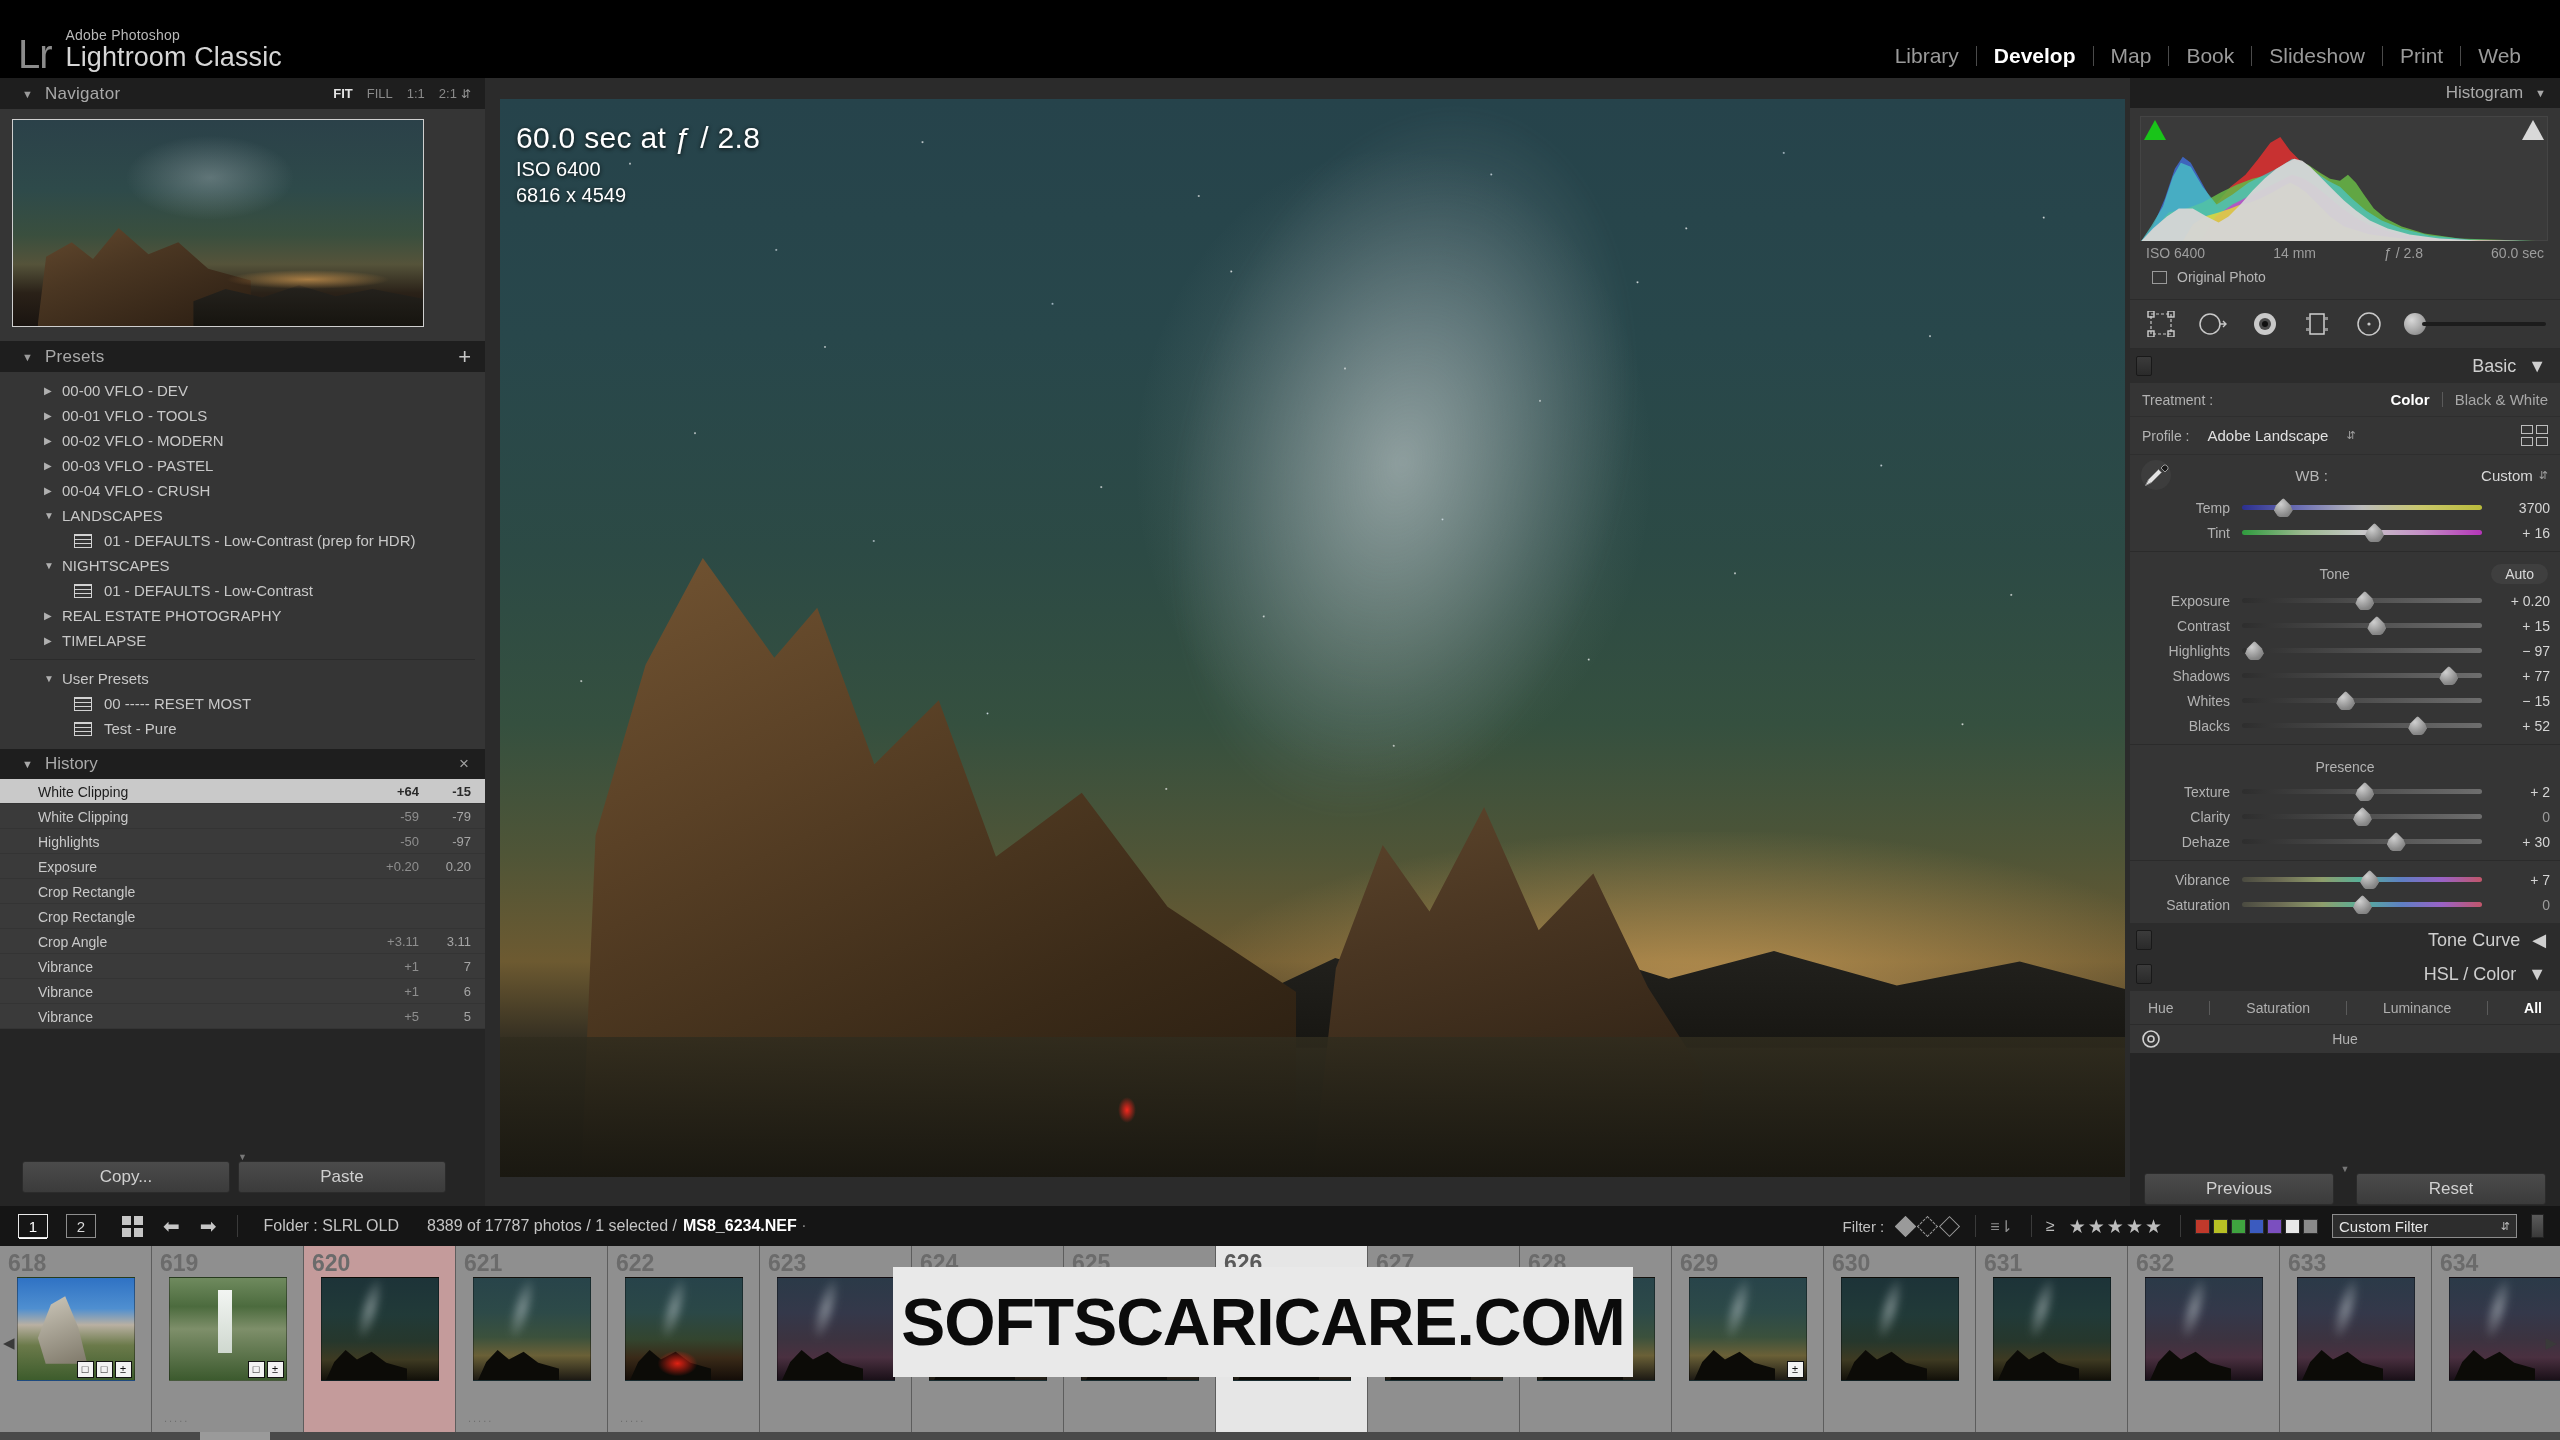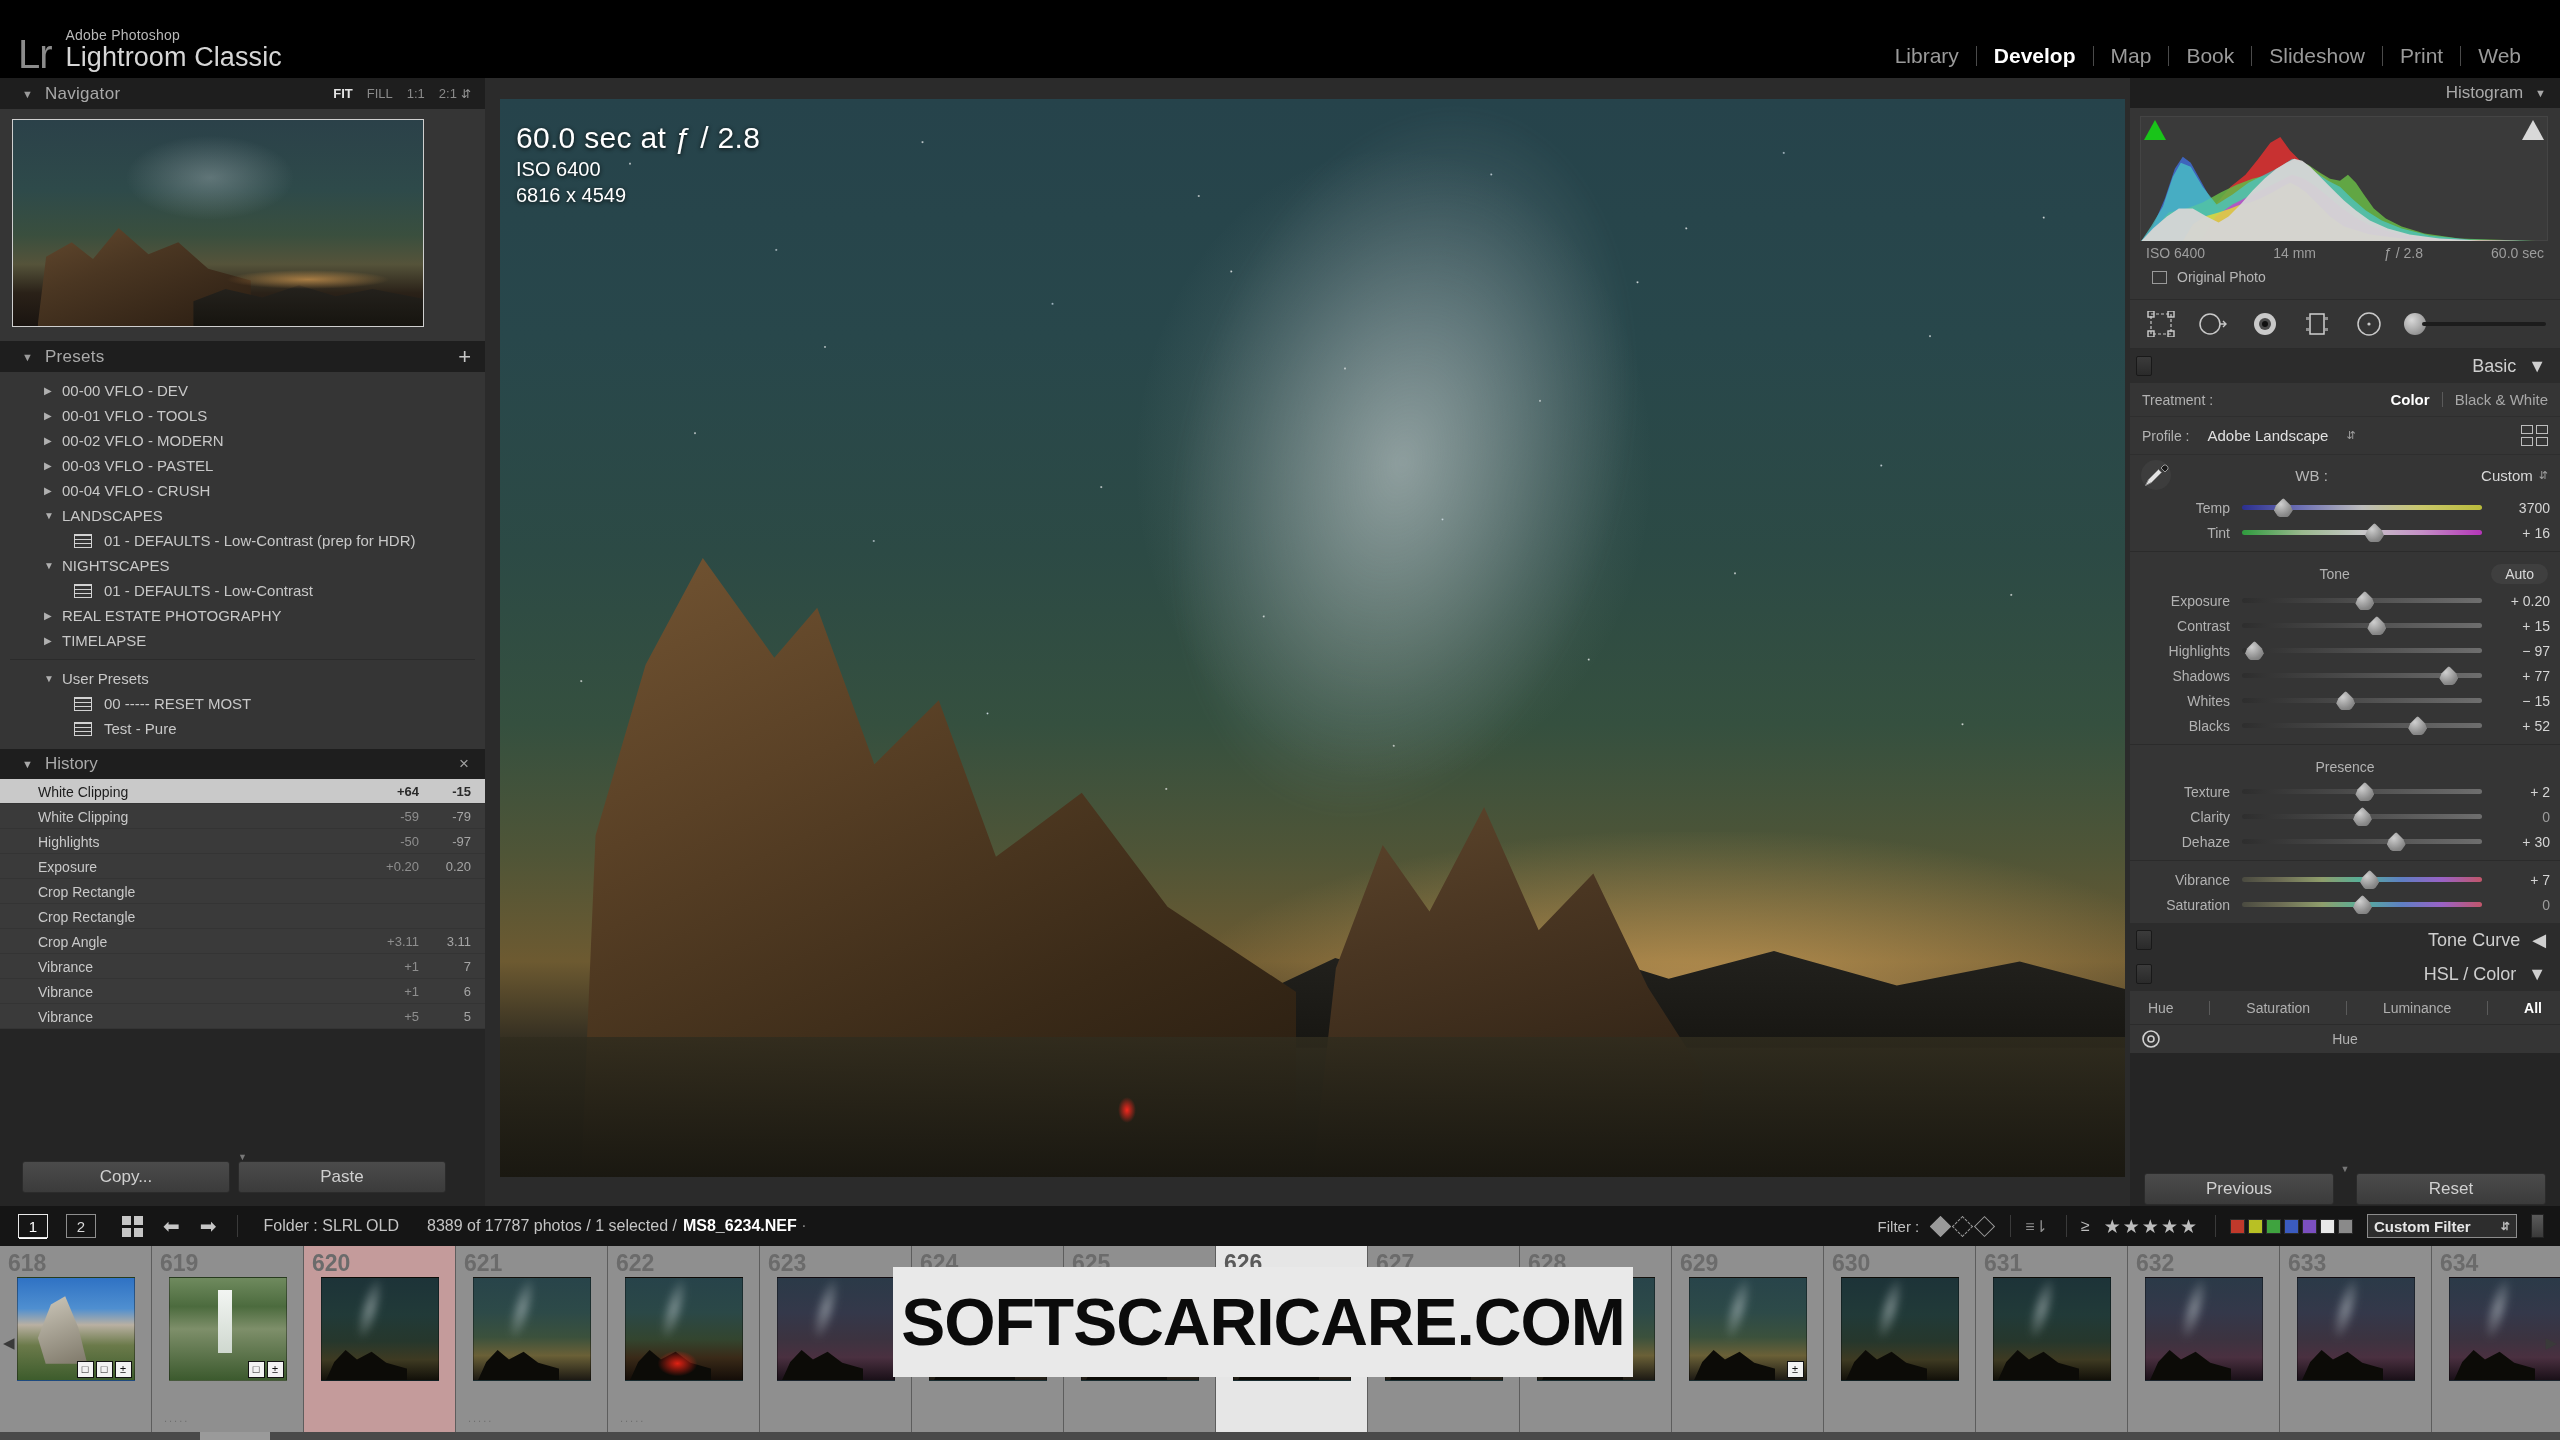--- a/index.html
+++ b/index.html
@@ -284,21 +284,21 @@
   .binfo b { color: #fff; font-weight: bold; }
   .filterarea { margin-left: auto; display: flex; align-items: center; gap: 14px; padding-right: 16px; }
   .flabel { color: #c0c0c0; font-size: 15px; font-weight: 300; }
   .flags { display: flex; gap: 7px; align-items: center; }
   .flag { width: 15px; height: 15px; transform: rotate(45deg); border: 1px solid #9a9a9a; }
   .flag.filled { background: #9a9a9a; }
   .flag.dashed { border-style: dashed; }
   .stars-f { display: flex; gap: 2px; color: #bdbdbd; font-size: 19px; }
   .swatches { display: flex; gap: 3px; }
   .sw2 { width: 15px; height: 15px; border: 1px solid #2a2a2a; }
-  .cfilter { width: 150px; height: 24px; background: #2d2d2d; border: 1px solid #8c8c8c; color: #e6e6e6; font-size: 15px; display: flex; align-items: center; padding: 0 6px; font-weight: 700; }
+  .cfilter { width: 185px; height: 24px; background: #2d2d2d; border: 1px solid #8c8c8c; color: #e6e6e6; font-size: 15px; display: flex; align-items: center; padding: 0 6px; font-weight: 400; }
   .cfilter-stepper { margin-left: auto; font-size: 11px; color: #bdbdbd; }
   .cfswitch { width: 13px; height: 24px; background: linear-gradient(#5a5a5a,#3a3a3a); border: 1px solid #222; }
 
   
   .filmstrip { position: absolute; left: 0; top: 1246px; width: 2560px; height: 194px; background: #6f6f6f; display: flex; align-items: stretch; overflow: hidden; }
   .cell { position: relative; width: 152px; flex: none; border-right: 1px solid #5d5d5d; background: #8f8f8f; display: flex; flex-direction: column; align-items: center; }
   .cell.selected { background: #e6e6e6; }
   .cell.rejected { background: #c49b9b; }
   .cell .num { font-size: 23px; color: #6b6b6b; align-self: flex-start; margin: 4px 0 0 8px; font-weight: bold; }
   .cell.selected .num { color: #5a5a5a; }

